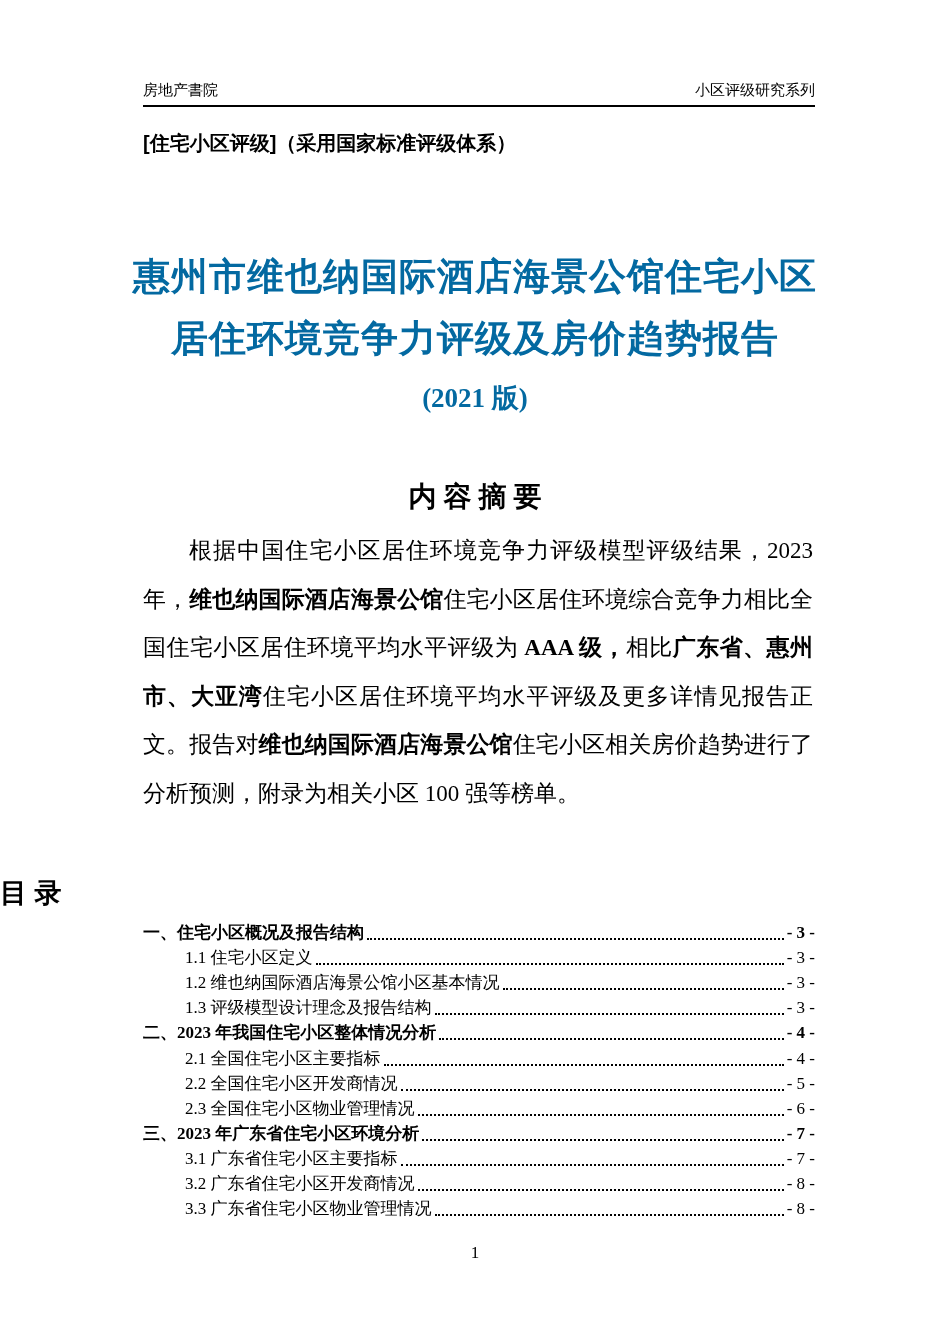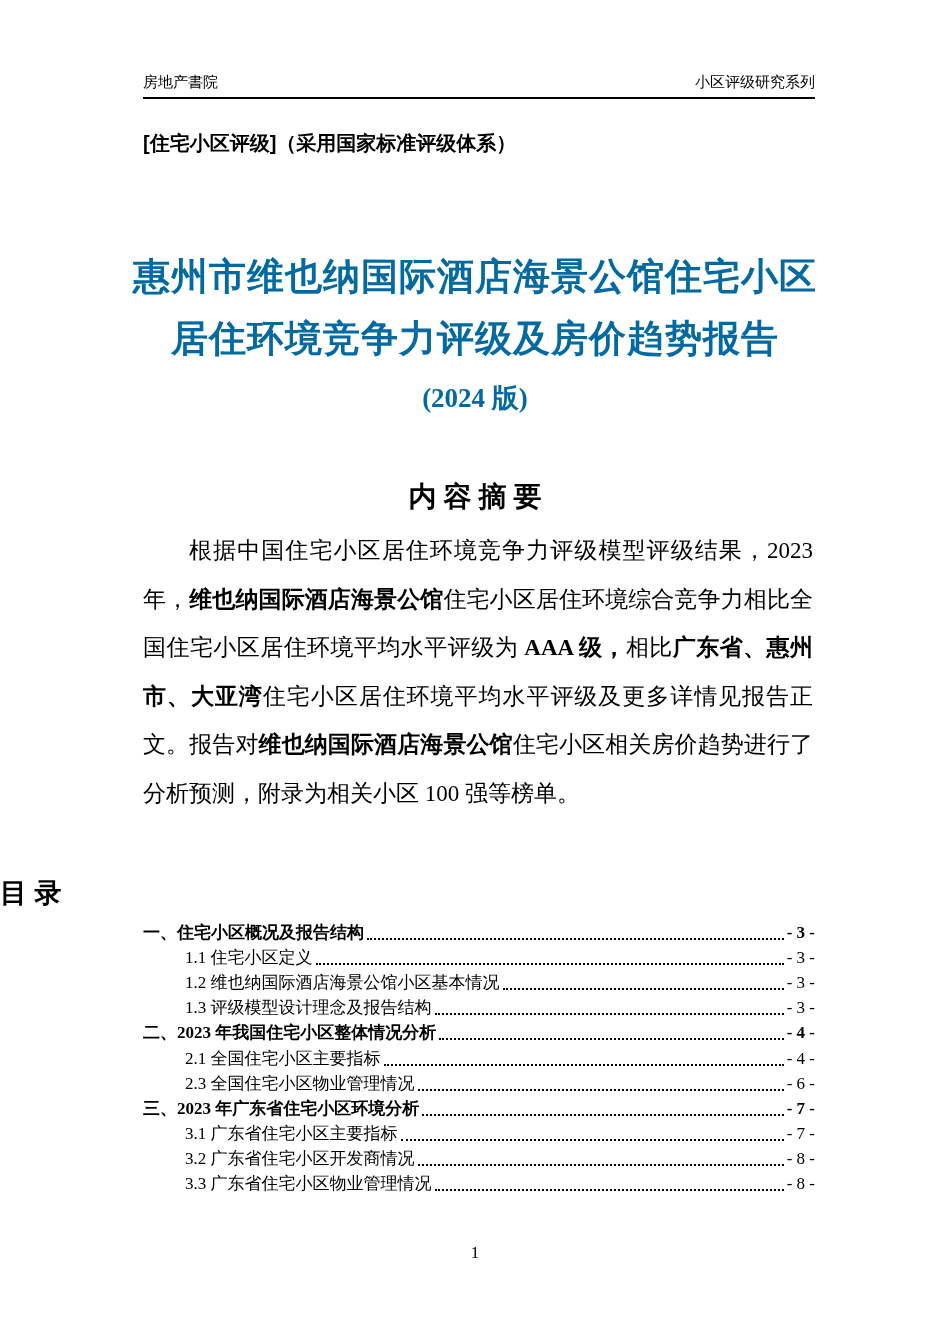--- a/index.html
+++ b/index.html
@@ -13,21 +13,21 @@
     height: 1344px;
     background: #ffffff;
     color: #000000;
     font-family: "Liberation Serif", "DejaVu Serif", serif;
     overflow: hidden;
   }
 
   
   .page-header {
     position: absolute;
-    top: 72px;
+    top: 80px;
     left: 143px;
     width: 672px;
     display: flex;
     justify-content: space-between;
     align-items: flex-end;
     font-family: "Liberation Sans", "DejaVu Sans", sans-serif;
     font-size: 15px;
     line-height: 20px;
     border-bottom: 2px solid #000000;
     padding-bottom: 5px;
@@ -144,21 +144,21 @@
   <div class="page-header">
     <span>房地产書院</span>
     <span>小区评级研究系列</span>
   </div>
 
   <div class="classification-line">[住宅小区评级]（采用国家标准评级体系）</div>
 
   <div class="report-title" style="color: #0369a1;">
     <div class="title-line">惠州市维也纳国际酒店海景公馆住宅小区</div>
     <div class="title-line">居住环境竞争力评级及房价趋势报告</div>
-    <div class="title-edition">(2024 版)</div>
+    <div class="title-edition">(2021 版)</div>
   </div>
 
   <div class="summary-heading">内 容 摘 要</div>
 
   <div class="summary-paragraph"><span>根据中国住宅小区居住环境竞争力评级模型评级结果，2023 年，</span><span class="run-bold">维也纳国际酒店海景公馆</span><span>住宅小区居住环境综合竞争力相比全国住宅小区居住环境平均水平评级为 </span><span class="run-bold">AAA 级，</span><span>相比</span><span class="run-bold">广东省、惠州市、大亚湾</span><span>住宅小区居住环境平均水平评级及更多详情见报告正文。报告对</span><span class="run-bold">维也纳国际酒店海景公馆</span><span>住宅小区相关房价趋势进行了分析预测，附录为相关小区 100 强等榜单。</span></div>
 
   <div class="toc-heading">目 录</div>
 
   <div class="toc-list">
       <div class="toc-row lvl1">
@@ -185,20 +185,25 @@
         <span class="toc-label">二、2023 年我国住宅小区整体情况分析</span>
         <span class="toc-leader"></span>
         <span class="toc-page">- 4 -</span>
       </div>
       <div class="toc-row lvl2">
         <span class="toc-label">2.1 全国住宅小区主要指标</span>
         <span class="toc-leader"></span>
         <span class="toc-page">- 4 -</span>
       </div>
       <div class="toc-row lvl2">
+        <span class="toc-label">2.2 全国住宅小区开发商情况</span>
+        <span class="toc-leader"></span>
+        <span class="toc-page">- 5 -</span>
+      </div>
+      <div class="toc-row lvl2">
         <span class="toc-label">2.3 全国住宅小区物业管理情况</span>
         <span class="toc-leader"></span>
         <span class="toc-page">- 6 -</span>
       </div>
       <div class="toc-row lvl1">
         <span class="toc-label">三、2023 年广东省住宅小区环境分析</span>
         <span class="toc-leader"></span>
         <span class="toc-page">- 7 -</span>
       </div>
       <div class="toc-row lvl2">

